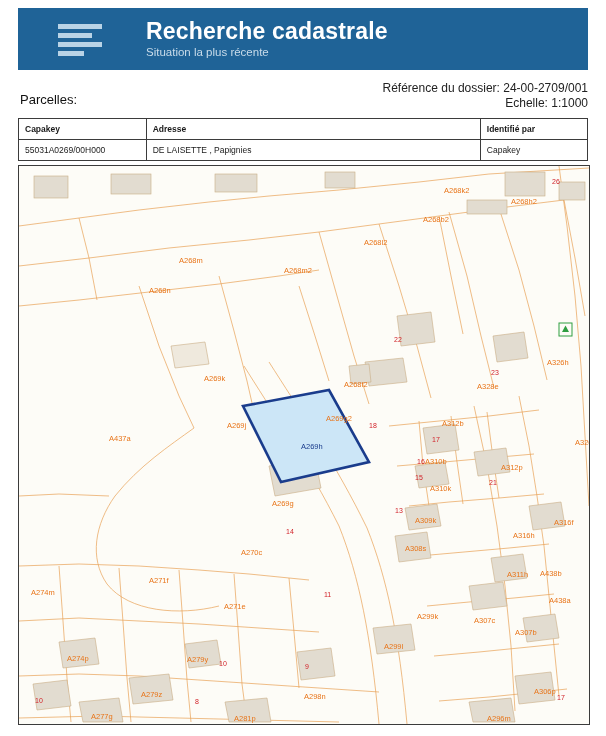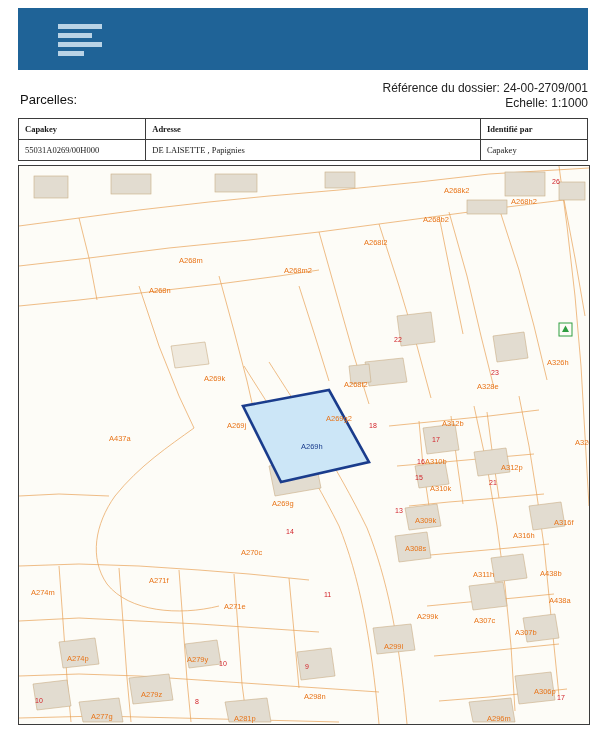--- a/index.html
+++ b/index.html
@@ -89,21 +89,20 @@
     border: 1px solid #3b3b3b;
     border-collapse: collapse;
     font-size: 8.5px;
   }
   .table td, .table th {
     border: 1px solid #3b3b3b;
     padding: 4px 6px;
     text-align: left;
     font-weight: normal;
     height: 12px;
-    font-family: Liberation Serif, serif;
   }
   .table th {
     font-weight: bold;
     font-size: 8.5px;
   }
   .col-capakey { width: 118px; }
   .col-adresse { width: 348px; }
   .col-identifie { width: 100px; }
 
   
@@ -134,20 +133,22 @@
 <body>
 
 <div class="header">
   <div class="logo-block">
     <div class="logo-bar b1"></div>
     <div class="logo-bar b2"></div>
     <div class="logo-bar b3"></div>
     <div class="logo-bar b4"></div>
   </div>
   <div class="header-text">
+    <div class="header-title">Recherche cadastrale</div>
+    <div class="header-sub">Situation la plus récente</div>
   </div>
 </div>
 
 <div class="ref-line r1">Référence du dossier: 24-00-2709/001</div>
 <div class="ref-line r2">Echelle: 1:1000</div>
 
 <div class="parcelles-title">Parcelles:</div>
 
 <table class="table">
   <thead>
@@ -296,21 +297,21 @@
       <div class="map-label red" style="left: 470px; top: 313px;">21</div>
       <div class="map-label" style="left: 253px; top: 333px;">A269g</div>
       <div class="map-label red" style="left: 376px; top: 341px;">13</div>
       <div class="map-label" style="left: 396px; top: 350px;">A309k</div>
       <div class="map-label" style="left: 535px; top: 352px;">A316f</div>
       <div class="map-label red" style="left: 267px; top: 362px;">14</div>
       <div class="map-label" style="left: 386px; top: 378px;">A308s</div>
       <div class="map-label" style="left: 494px; top: 365px;">A316h</div>
       <div class="map-label" style="left: 222px; top: 382px;">A270c</div>
       <div class="map-label" style="left: 130px; top: 410px;">A271f</div>
-      <div class="map-label" style="left: 454px; top: 404px;">A311h</div>
+      <div class="map-label" style="left: 488px; top: 404px;">A311h</div>
       <div class="map-label" style="left: 521px; top: 403px;">A438b</div>
       <div class="map-label" style="left: 12px; top: 422px;">A274m</div>
       <div class="map-label red" style="left: 305px; top: 425px;">11</div>
       <div class="map-label" style="left: 205px; top: 436px;">A271e</div>
       <div class="map-label" style="left: 398px; top: 434px; margin-top: 12px;">A299k</div>
       <div class="map-label" style="left: 455px; top: 432px; margin-top: 18px;">A307c</div>
       <div class="map-label" style="left: 530px; top: 430px;">A438a</div>
       <div class="map-label" style="left: 496px; top: 462px;">A307b</div>
       <div class="map-label" style="left: 365px; top: 476px;">A299l</div>
       <div class="map-label" style="left: 48px; top: 488px;">A274p</div>

